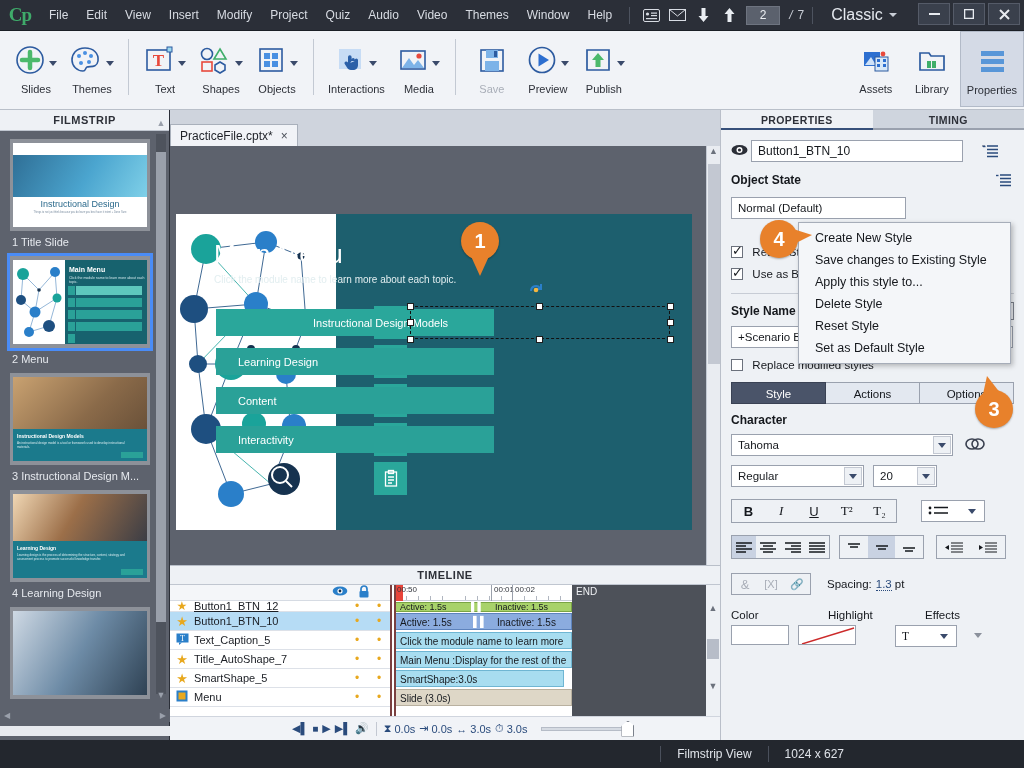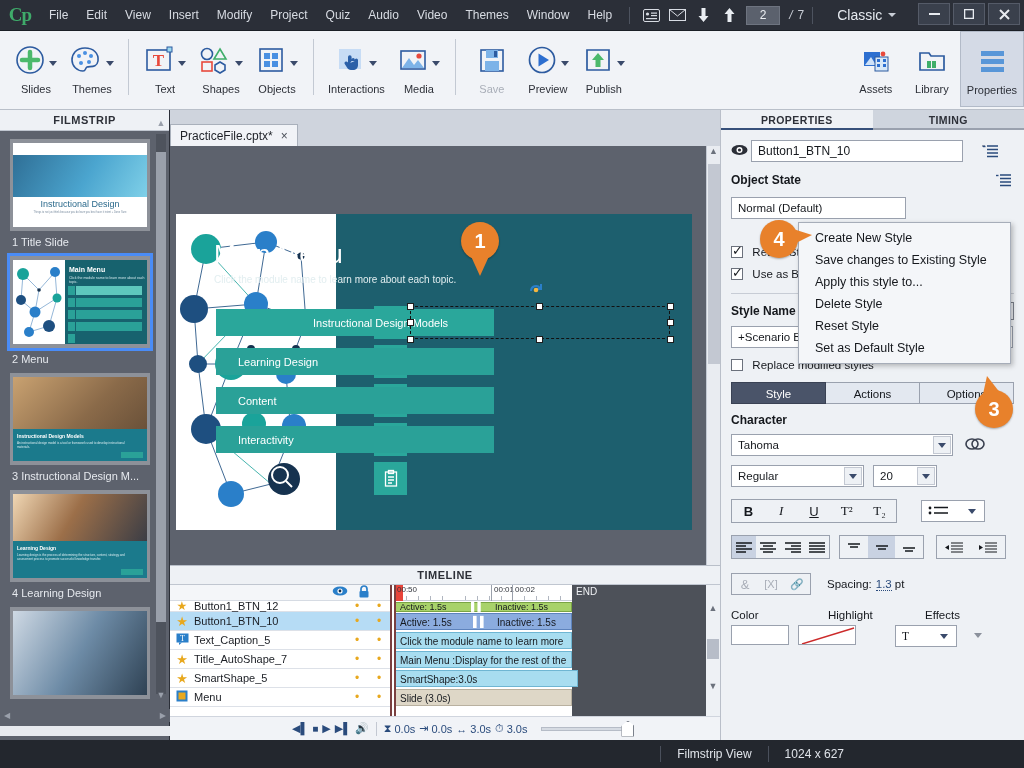--- a/index.html
+++ b/index.html
@@ -30,21 +30,21 @@
   }
   .mb-sep { width:1px; height:17px; background:#4d535f; margin:0 8px; }
   .mb-icon { width:26px; height:31px; display:flex; align-items:center; justify-content:center; }
   .mb-icon svg { display:block; }
   .pagebox {
     width:34px; height:19px; background:#5b616d; border:1px solid #6e7480;
     color:#eceff3; font-size:12px; text-align:center; line-height:17px; margin:0 4px;
   }
   .pageslash { color:#c9ced6; font-size:12px; margin:0 5px; font-style:italic;}
   .pagetot { color:#c9ced6; font-size:12px; }
-  .classic { color:#e5e9ef; font-size:14px; margin-left:16px; }
+  .classic { color:#e5e9ef; font-size:16px; margin-left:10px; }
   .caret-d {
     width:0;height:0;border-left:4px solid transparent;border-right:4px solid transparent;
     border-top:4px solid #c9ced6; margin-left:6px;
   }
   .winbtns { position:absolute; right:4px; top:3px; display:flex; gap:3px; }
   .winbtn {
     width:32px; height:22px; background:#3a404c; border:1px solid #555b68;
     display:flex; align-items:center; justify-content:center; color:#e8ebf0; font-size:12px;
   }
 
@@ -736,21 +736,21 @@
           <span style="position:absolute;left:188px;top:0;">
             <svg width="12" height="13" viewBox="0 0 12 13">
                 <path d="M3 6 V4 a3 3 0 0 1 6 0 v2" fill="none" stroke="#2a7fc9" stroke-width="1.7"></path>
                 <rect x="1.5" y="6" width="9" height="6.5" rx="1" fill="#2a7fc9"></rect>
               </svg>
           </span>
         </div>
 
         <div class="tl-row" style="height:11px;">
           <span class="tl-ico" style="color:#e8a81e;font-size:12px;line-height:8px;">★</span>
-          <span class="tl-name" style="line-height:8px;">Button1_BTN_12</span>
+          <span class="tl-name" style="line-height:8px;text-decoration:underline;">Button1_BTN_12</span>
           <span class="tl-dot" style="line-height:8px;">•</span>
           <span class="tl-dot" style="line-height:8px;">•</span>
         </div>
 
         <div class="tl-row sel">
           <span class="tl-ico" style="color:#e8a81e;font-size:13px;">★</span>
           <span class="tl-name">Button1_BTN_10</span>
           <span class="tl-dot">•</span>
           <span class="tl-dot">•</span>
         </div>
@@ -836,21 +836,21 @@
           <span style="position:absolute;left:102px;">Inactive: 1.5s</span>
           <span style="position:absolute;left:78px;top:-1px;color:#fff;font-weight:bold;">▌▌</span>
         </div>
 
         <div class="tl-bar" style="left:0;top:47px;width:178px;background:#a8ddf0;border:1px solid #6fb6d3;">
           <span>Click the module name to learn more about...</span>
         </div>
         <div class="tl-bar" style="left:0;top:66px;width:178px;background:#a8ddf0;border:1px solid #6fb6d3;">
           <span>Main Menu :Display for the rest of the slide</span>
         </div>
-        <div class="tl-bar" style="left:0;top:85px;width:184px;background:#a8ddf0;border:1px solid #6fb6d3;">
+        <div class="tl-bar" style="left:0;top:85px;width:170px;background:#a8ddf0;border:1px solid #6fb6d3;">
           <span>SmartShape:3.0s</span>
         </div>
         <div class="tl-bar" style="left:0;top:104px;width:178px;background:#ded7c7;border:1px solid #b9b1a0;">
           <span>Slide (3.0s)</span>
         </div>
 
         <div class="tl-vbar"></div>
       </div>
 
       <div class="tl-scroll" style="right:0;">

